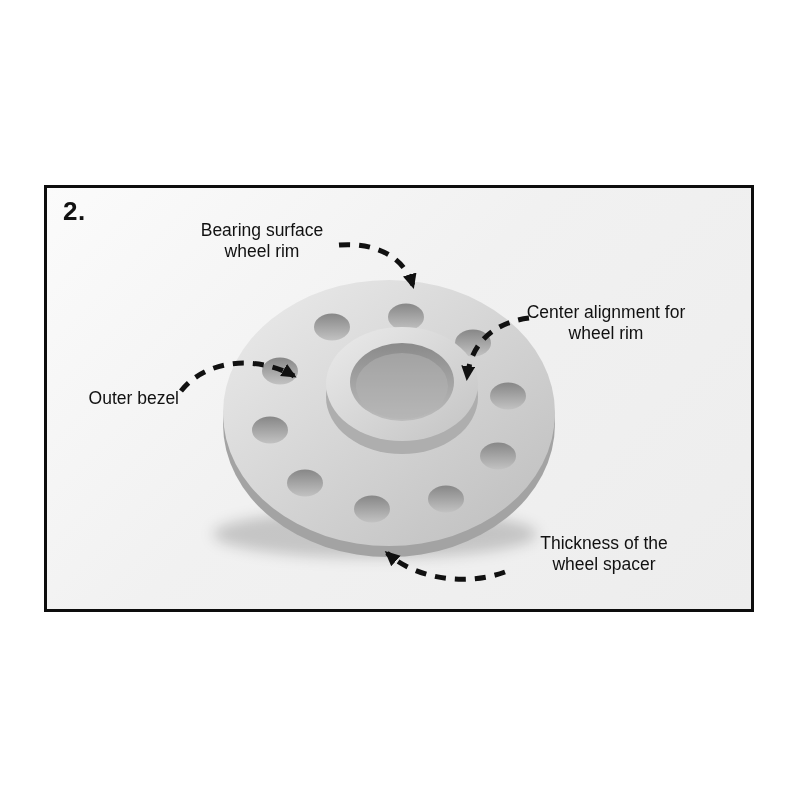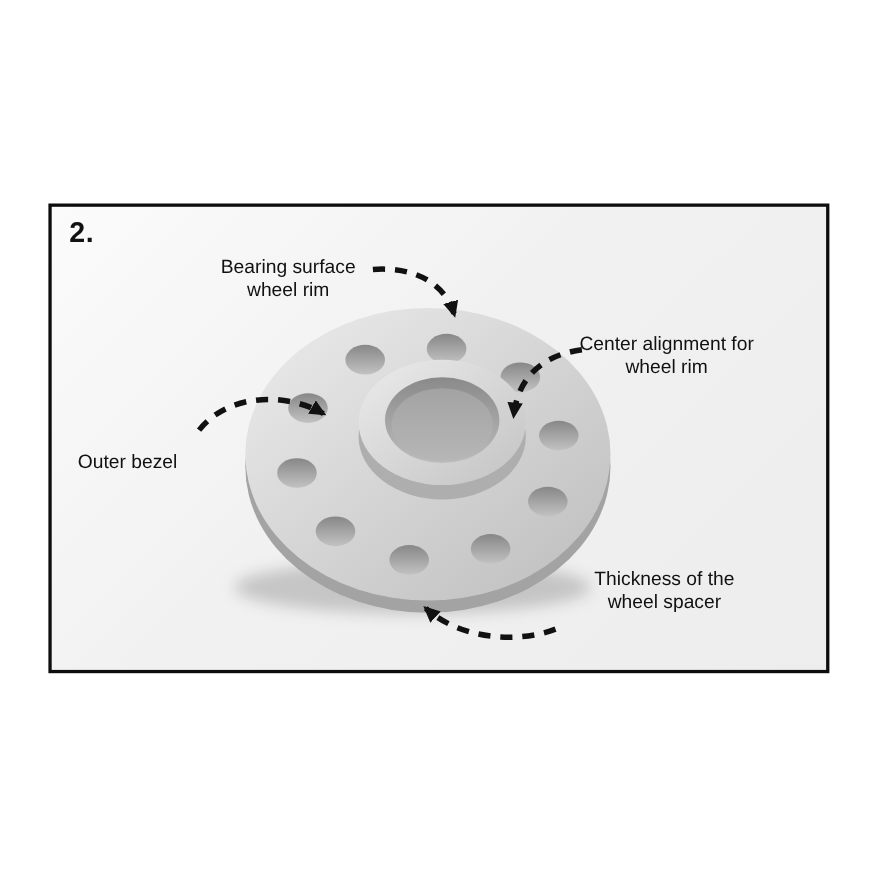--- a/index.html
+++ b/index.html
@@ -46,24 +46,24 @@
   }
   .label {
     position: absolute;
     font-size: 17.5px;
     line-height: 21px;
     text-align: center;
     white-space: pre-line;
     color: #111111;
     z-index: 3;
   }
-  .label.bearing   { left: 128px; top: 44px;  width: 174px; text-align: center; }
+  .label.bearing   { left: 128px; top: 32px;  width: 174px; text-align: center; }
   .label.center    { left: 452px; top: 94px;  width: 214px; margin-top: 20px; }
-  .label.bezel     { left: 6px;   top: 221px; width: 126px; }
-  .label.thickness { left: 448px; top: 328px; width: 218px; }
+  .label.bezel     { left: 6px;   top: 200px; width: 126px; text-align: right; }
+  .label.thickness { left: 448px; top: 345px; width: 218px; }
 </style>
 </head>
 <body>
 
 <div class="page">
 
   <div class="frame">
 
     <div class="step">2.</div>
 

